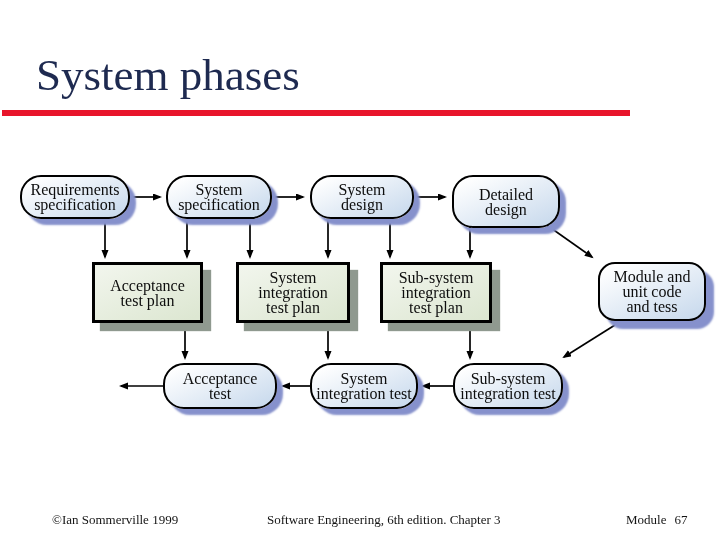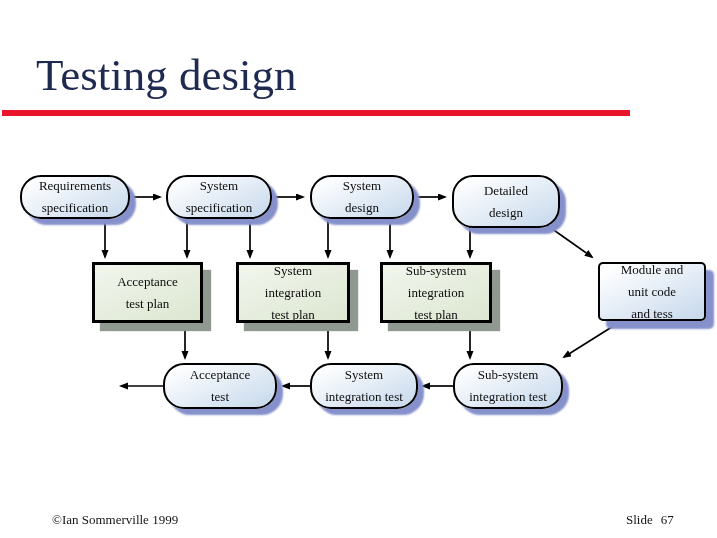--- a/index.html
+++ b/index.html
@@ -10,28 +10,28 @@
   .title {
     position:absolute; left:36px; top:53px; font-size:45px; line-height:1;
     color:#1e2a50; letter-spacing:0px; white-space:nowrap;
   }
   .rule { position:absolute; left:2px; top:110px; width:628px; height:6px; background:#e8152b; }
 
   .node {
     position:absolute; box-sizing:border-box;
     display:flex; align-items:center; justify-content:center;
     text-align:center; white-space:pre-line;
-    font-size:13px; line-height:22px; color:#0d0d0d;
+    font-size:16px; line-height:15px; color:#0d0d0d;
   }
   .stadium {
     border:2px solid #000; border-radius:21px;
     background:linear-gradient(155deg, #ffffff 8%, #c9daed 95%);
     box-shadow:6px 6px 2px #8691cc;
   }
-  .module { border-radius:5px; box-shadow:8px 8px 2px #8691cc; }
+  .module { border-radius:17px; box-shadow:8px 8px 2px #8691cc; }
   .plan {
     border:3px solid #000;
     background:linear-gradient(155deg, #f1f5ec 5%, #dde7d2 95%);
     box-shadow:8px 8px 1px #8f998f;
   }
   .ellipse {
     border:2px solid #000; border-radius:50%;
     background:linear-gradient(155deg, #ffffff 8%, #c9daed 95%);
     box-shadow:6px 7px 2px #7e89c8;
   }
@@ -56,21 +56,21 @@
   .footer-left   { position:absolute; left:52px;  top:512px; }
   .footer-center { position:absolute; left:267px; top:512px; }
   .footer-right  { position:absolute; left:626px; top:512px; }
   .footer-right .num { margin-left:8px; }
 </style>
 </head>
 <body>
 
 <div class="slide">
 
-  <div class="title">Testing design</div>
+  <div class="title">System phases</div>
   <div class="rule"></div>
 
   <svg class="edges" viewBox="0 0 717 538" xmlns="http://www.w3.org/2000/svg">
     <defs>
       <marker id="ah" markerUnits="userSpaceOnUse" markerWidth="10" markerHeight="8" refX="7" refY="3.5" orient="auto">
         <path d="M0,0 L9,3.5 L0,7 Z" fill="#000"></path>
       </marker>
     </defs>
     <line x1="132" y1="197" x2="160" y2="197" marker-end="url(#ah)"></line>
     <line x1="274" y1="197" x2="303" y2="197" marker-end="url(#ah)"></line>
@@ -114,16 +114,17 @@
 
   <div id="n-acctest" class="node stadium">Acceptance
 test</div>
   <div id="n-siptest" class="node stadium">System
 integration test</div>
   <div id="n-ssitest" class="node stadium">Sub-system
 integration test</div>
 
   <div class="footer">
     <span class="footer-left">©Ian Sommerville 1999</span>
-    <span class="footer-right"><span>Slide</span><span class="num">67</span></span>
+    <span class="footer-center">Software Engineering, 6th edition. Chapter 3</span>
+    <span class="footer-right"><span>Module</span><span class="num">67</span></span>
   </div>
 
 </div>
 
 </body></html>

